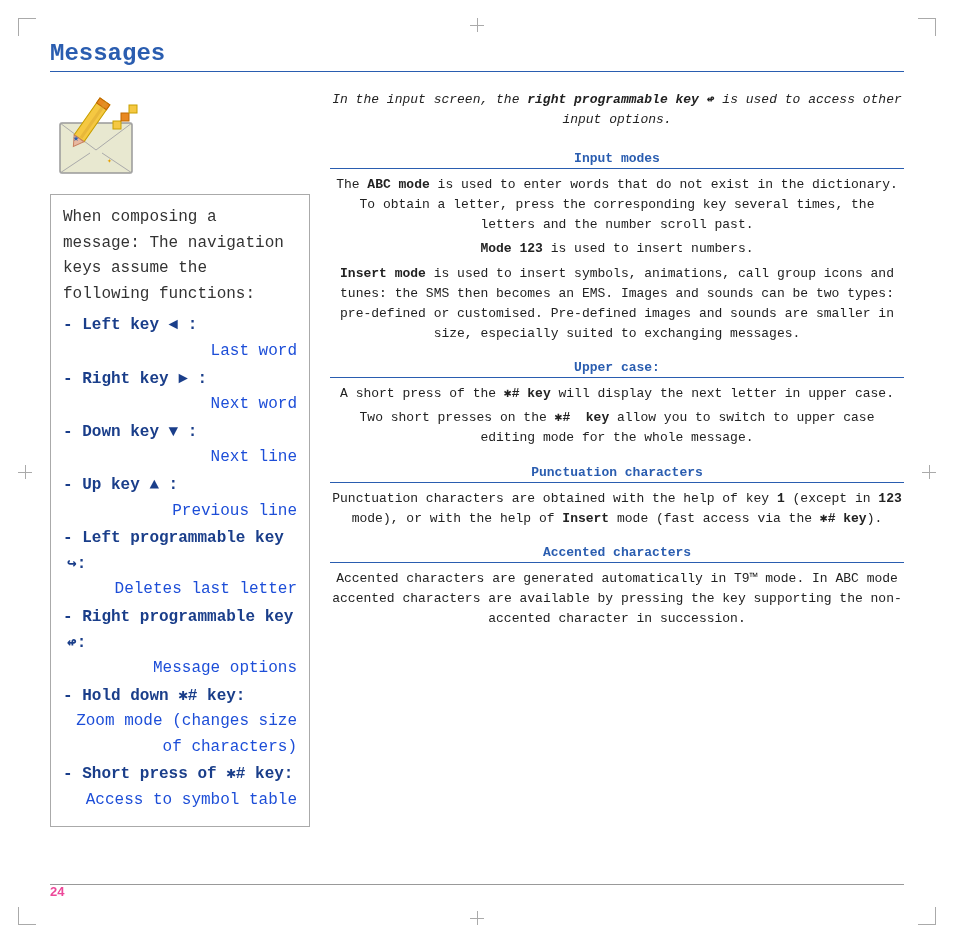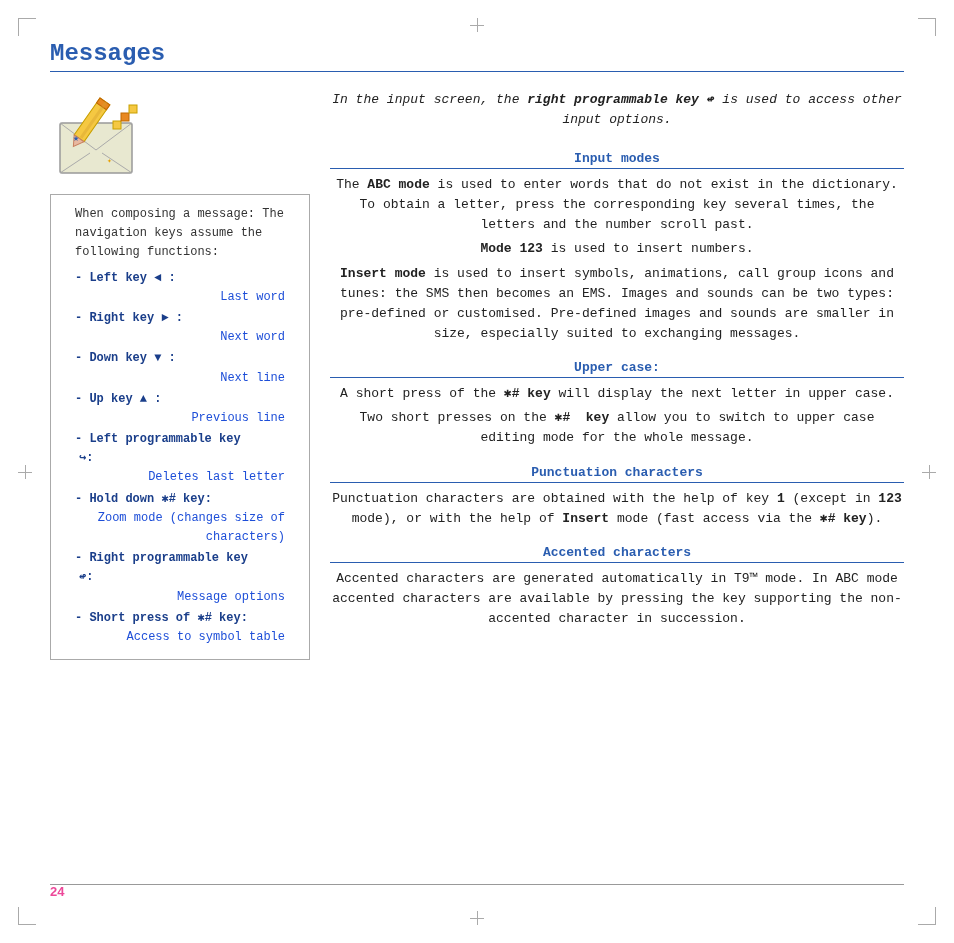--- a/index.html
+++ b/index.html
@@ -99,22 +99,22 @@
       height: 90px;
       margin-bottom: 14px;
       display: flex;
       align-items: center;
       justify-content: center;
     }
 
     
     .nav-box {
       border: 1px solid #aaa;
-      padding: 10px 24px;
-      font-size: 12px;
+      padding: 10px 12px;
+      font-size: 16px;
       line-height: 1.6;
       color: #333;
     }
     .nav-item {
       margin-bottom: 2px;
     }
     .nav-item .key-label {
       font-weight: bold;
       color: #1a3e8a;
       margin-top: 16px;
@@ -270,28 +270,28 @@
             <span class="key-desc">Previous line</span>
           </div>
 
           <div class="nav-item">
             <span class="key-label">- Left programmable key</span><br>
             <span class="key-label" style="margin-left:4px;">↪:</span>
             <span class="key-desc">Deletes last letter</span>
           </div>
 
           <div class="nav-item">
-            <span class="key-label">- Hold down ✱# key:</span>
-            <span class="key-desc">Zoom mode (changes size of characters)</span>
-          </div>
-
-          <div class="nav-item">
             <span class="key-label">- Right programmable key</span><br>
             <span class="key-label" style="margin-left:4px;">↫:</span>
             <span class="key-desc">Message options</span>
+          </div>
+
+          <div class="nav-item">
+            <span class="key-label">- Hold down ✱# key:</span>
+            <span class="key-desc">Zoom mode (changes size of characters)</span>
           </div>
 
           <div class="nav-item">
             <span class="key-label">- Short press of ✱# key:</span>
             <span class="key-desc">Access to symbol table</span>
           </div>
         </div>
       </div>
     </div>
 

